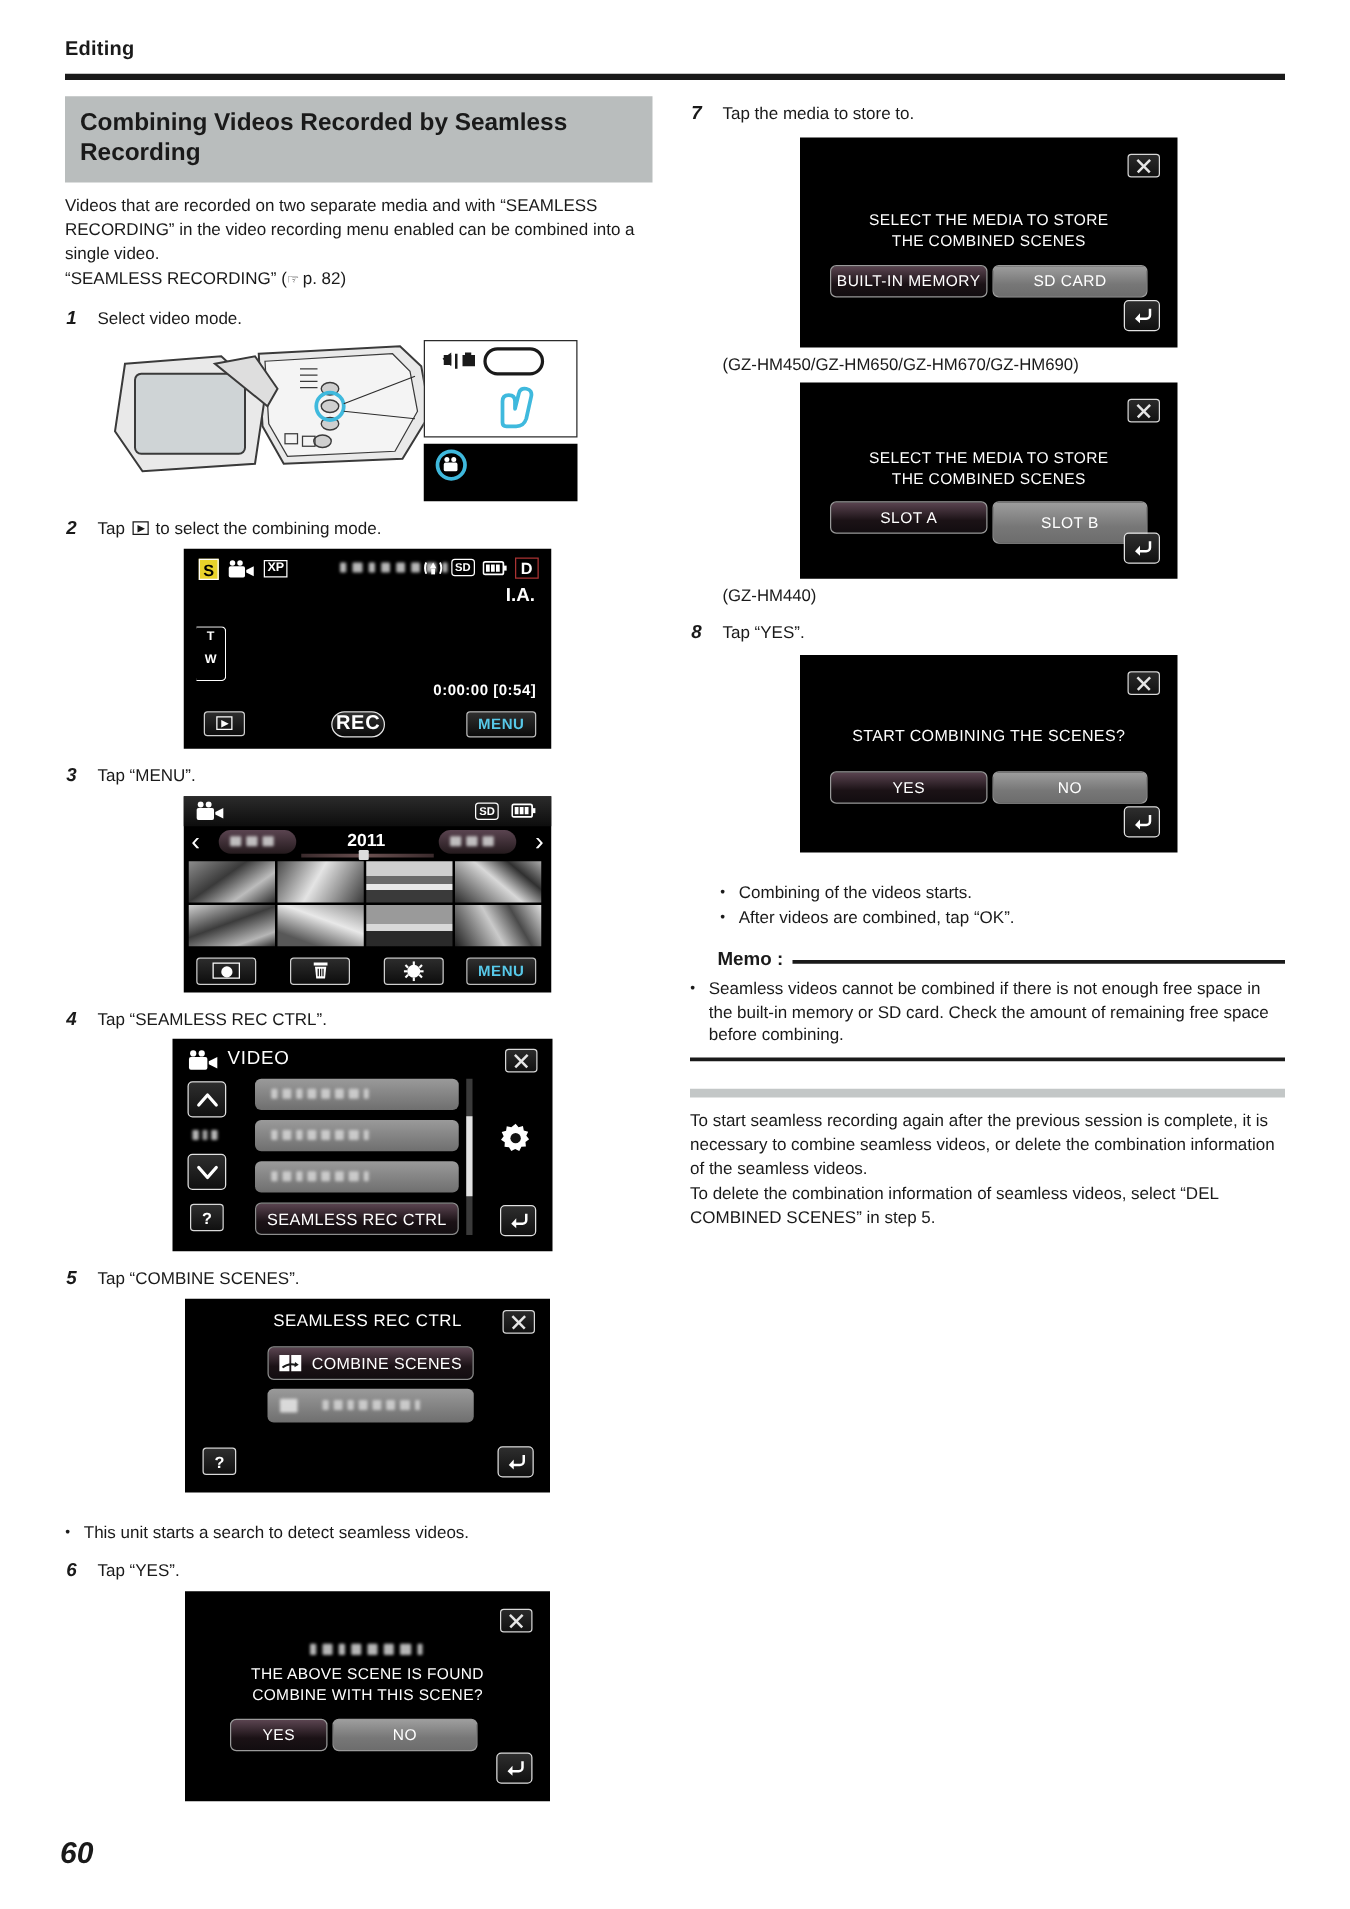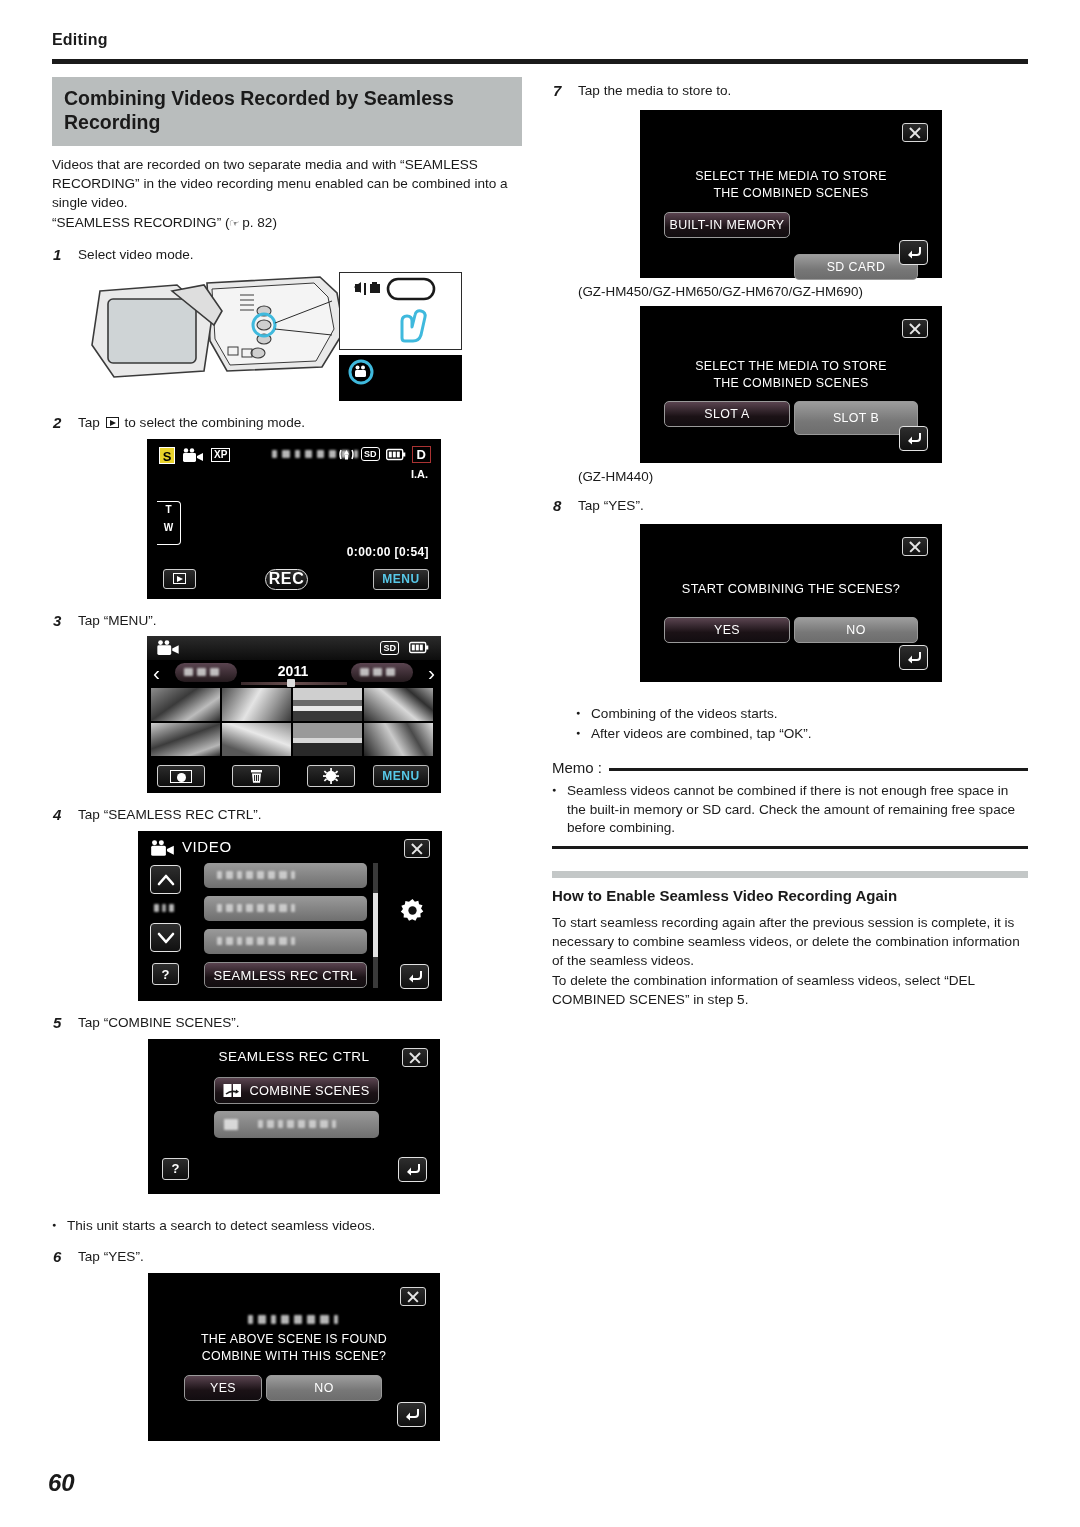--- a/index.html
+++ b/index.html
@@ -95,21 +95,21 @@
   }
   .pill.sel { background:linear-gradient(#5a4450,#1b1216 60%,#120d10); }
   .pill.unsel { background:linear-gradient(#9d9d9d,#777 60%,#6d6d6d); }
 
   
   .blur { display:flex; gap:5px; align-items:center; filter:blur(1.1px); opacity:.85;}
   .blur i { display:block; background:#d6d6d6; height:8px; border-radius:1px; }
 
   
   .memo-head { display:flex; align-items:center; margin-top:16px; }
-  .memo-head span { font-size:15px; font-weight:normal; white-space:nowrap; }
+  .memo-head span { font-size:15px; font-weight:bold; white-space:nowrap;margin-left:22px; }
   .memo-head .ln { flex:1; height:2.6px; background:#1a1a1a; margin-left:7px; margin-top:4px;}
   .memo-rule { height:2.6px; background:#1a1a1a; margin-top:9px; }
 
   .sub-band { height:7px; background:#c3c7c7; margin-top:22px; }
   .sub-head { font-size:15px; font-weight:bold; margin-top:9px; }
 
   
   .pageno {
     position:absolute; left:48px; top:1469px;
     font-size:24px; font-weight:bold; font-style:italic; color:#1a1a1a;
@@ -240,21 +240,21 @@
         <div style="border:1.3px solid #fff;border-radius:3px;font-size:9px;font-weight:bold;padding:0 2px;line-height:12px;">SD</div>
         <svg width="20" height="13" viewBox="0 0 20 13">
           <rect x="0.7" y="1.5" width="16" height="10" rx="1.4" fill="none" stroke="#fff" stroke-width="1.4"></rect>
           <rect x="17" y="4.5" width="2.3" height="4" fill="#fff"></rect>
           <rect x="2.8" y="3.6" width="3" height="5.8" fill="#fff"></rect>
           <rect x="6.8" y="3.6" width="3" height="5.8" fill="#fff"></rect>
           <rect x="10.8" y="3.6" width="3" height="5.8" fill="#fff"></rect>
         </svg>
         <div style="border:1.6px solid #a33; color:#fff; font-weight:bold; font-size:13px; line-height:15px; padding:0 4px;">D</div>
       </div>
-      <div style="position:absolute;right:13px;top:29px;font-size:11px;font-weight:bold;">I.A.</div>
+      <div style="position:absolute;right:13px;top:29px;font-size:15px;font-weight:bold;">I.A.</div>
 
       <div style="position:absolute;left:10px;top:62px;width:24px;height:44px;background:#000;border:1.4px solid #fff;border-left:none;border-radius:0 4px 4px 0;">
         <div style="text-align:center;font-size:10px;font-weight:bold;margin-top:2px;">T</div>
         <div style="text-align:center;font-size:10px;font-weight:bold;margin-top:7px;">W</div>
       </div>
 
       <div style="position:absolute;right:12px;top:106px;font-size:12px;font-weight:bold;letter-spacing:.4px;">
         <span>0:00:00</span>
         <span>[0:54]</span>
       </div>
@@ -542,21 +542,21 @@
     <div class="step" style="margin-top:0;">
       <div class="step-num">7</div>
       <div class="step-txt">Tap the media to store to.</div>
     </div>
 
     <div class="lcd" style="width:302px;height:168px;margin:9px 0 0 88px;">
       <div class="btn-x" style="right:14px;top:13px;"></div>
       <div class="dlg-title" style="position:absolute;left:0;top:58px;width:302px;">SELECT THE MEDIA TO STORE</div>
       <div class="dlg-title" style="position:absolute;left:0;top:75px;width:302px;">THE COMBINED SCENES</div>
       <div class="pill sel" style="position:absolute;left:24px;top:102px;width:126px;height:26px;">BUILT-IN MEMORY</div>
-      <div class="pill unsel" style="position:absolute;left:154px;top:102px;width:124px;height:26px;margin-top:42px;">SD CARD</div>
+      <div class="pill unsel" style="position:absolute;left:154px;top:102px;width:124px;height:26px;">SD CARD</div>
       <div class="btn-back" style="right:14px;bottom:13px;">
         <svg width="18" height="15" viewBox="0 0 18 15">
           <path d="M15,2 v5 a3,3 0 0 1 -3,3 h-7" fill="none" stroke="#fff" stroke-width="2"></path>
           <path d="M7,5.5 L3,10 L7,13.5 z" fill="#fff"></path>
         </svg>
       </div>
     </div>
     <div class="caption" style="margin-left:26px;">(GZ-HM450/GZ-HM650/GZ-HM670/GZ-HM690)</div>
 
     <div class="lcd" style="width:302px;height:157px;margin:7px 0 0 88px;">
@@ -609,19 +609,18 @@
     </div>
     <div class="bullets" style="margin-top:6px;">
       <div class="bullet">
         <div class="dot"></div>
         <div>Seamless videos cannot be combined if there is not enough free space in the built-in memory or SD card. Check the amount of remaining free space before combining.</div>
       </div>
     </div>
     <div class="memo-rule"></div>
 
     <div class="sub-band"></div>
-    <div class="sub-head">How to Enable Seamless Video Recording Again</div>
     <div class="para">To start seamless recording again after the previous session is complete, it is necessary to combine seamless videos, or delete the combination information of the seamless videos.</div>
     <div class="para tight">To delete the combination information of seamless videos, select “DEL COMBINED SCENES” in step 5.</div>
   </div>
 
   <div class="pageno">60</div>
 </div>
 
 </body></html>

